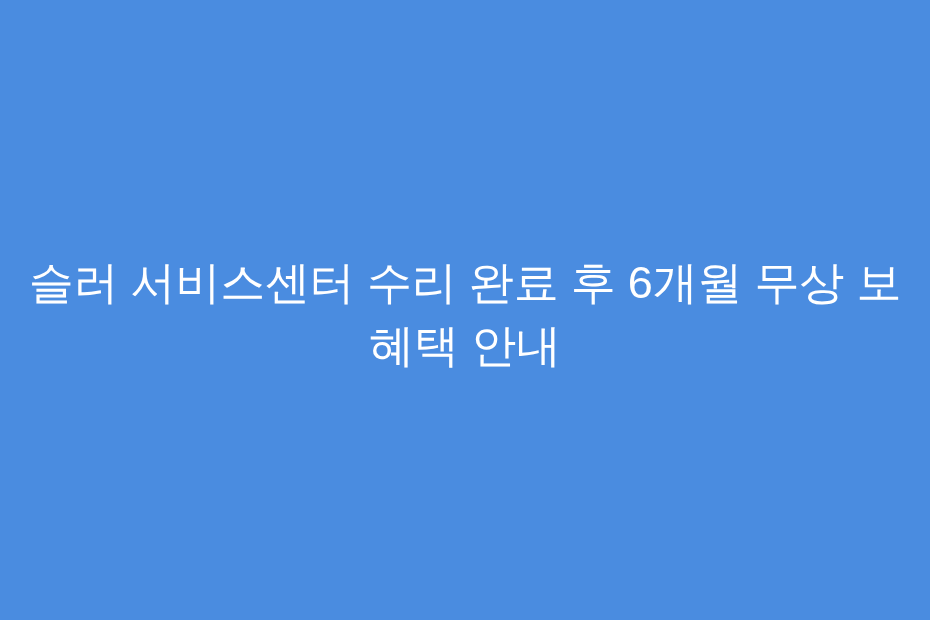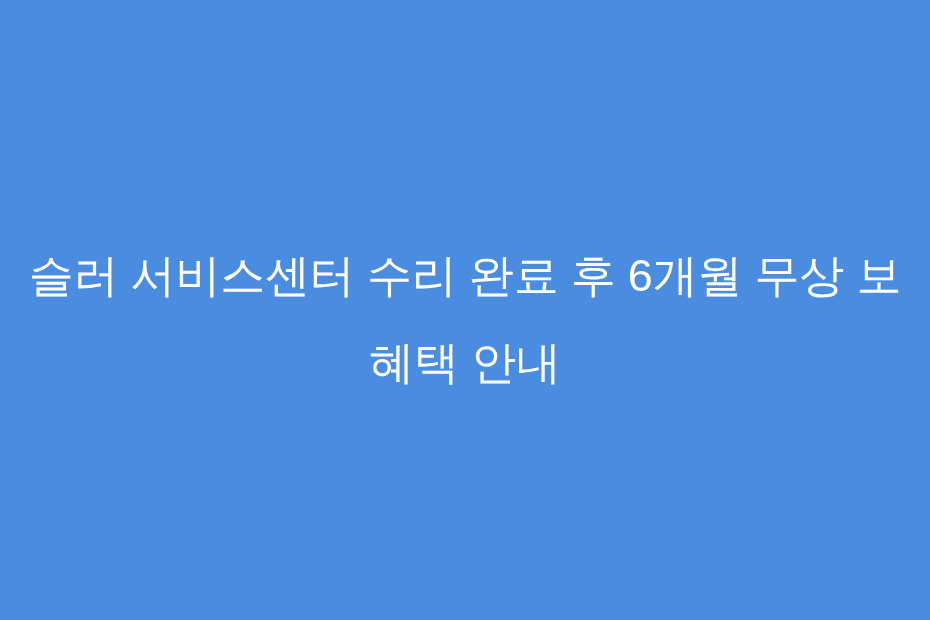--- a/index.html
+++ b/index.html
@@ -21,21 +21,21 @@
     height: 620px;
     background: #4a8ce0;
     overflow: hidden;
     box-sizing: border-box;
   }
 
   
   #headline-block {
     position: absolute;
     left: 50%;
-    top: 244px;
+    top: 251px;
     transform: translateX(-50%);
     width: 930px;
     text-align: center;
     white-space: nowrap;      
     pointer-events: none;
   }
 
   .headline-line {
     display: block;
     color: #ffffff;
@@ -48,21 +48,20 @@
   }
 
   
   .headline-line.overflow {
     width: 930px;
     margin: 0 auto;
   }
 
   .headline-line.centered {
     white-space: nowrap;
-    margin-top: 24px;
   }
 </style>
 </head>
 <body style="width: 930px; height: 620px;">
 
 <div id="title-card" style="background: rgb(74, 140, 224); width: 930px; height: 620px;">
 
   <div id="headline-block" style="text-align: center;">
 
     <span class="headline-line overflow" style="color: rgb(255, 255, 255); font-size: 45px; line-height: 63px; font-weight: normal;">슬러 서비스센터 수리 완료 후 6개월 무상 보</span>

